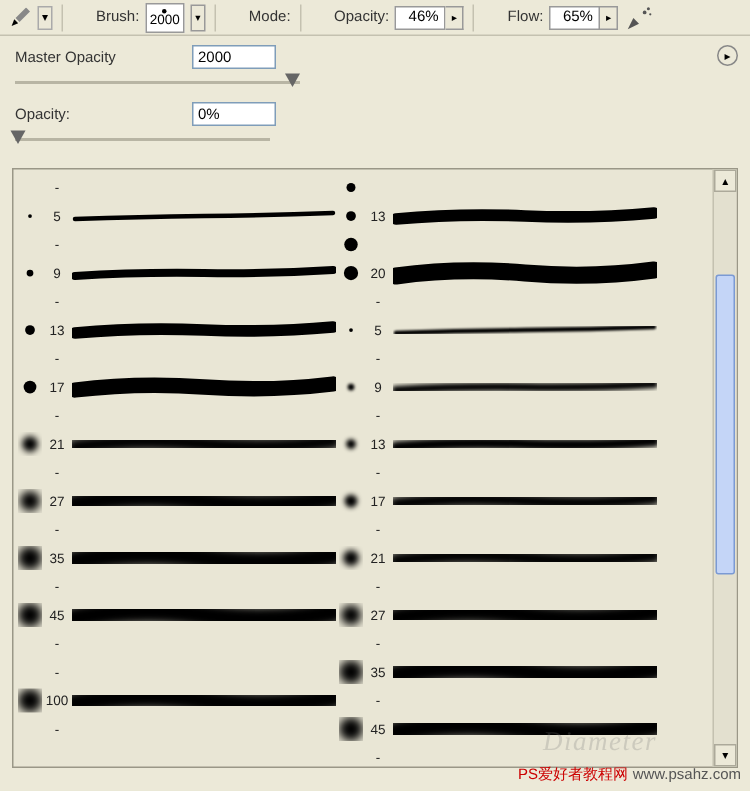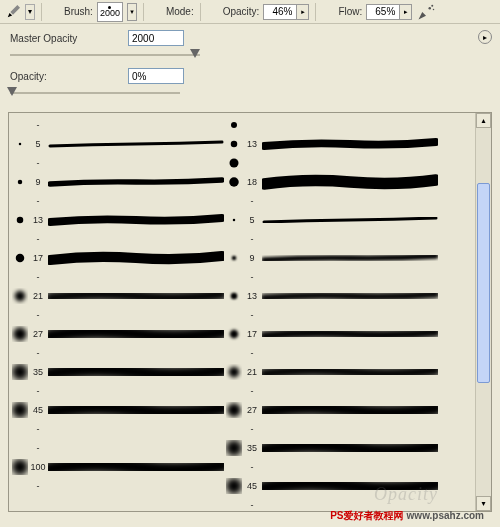--- a/index.html
+++ b/index.html
@@ -35,21 +35,21 @@
   .brush-row { display:flex; align-items:center; height:19px; position:relative; }
   .brush-row .preview-dot { width:18px; display:flex; align-items:center; justify-content:center; }
   .brush-row .size { width:18px; text-align:center; font-size:9px; color:#222; }
   .brush-row .stroke { flex:1; height:19px; display:flex; align-items:center; justify-content:center; overflow:hidden; }
   .scrollbar { width:16px; background:#e3e0cf; border-left:1px solid #c4c1b0; position:relative; }
   .scrollbar .btn { height:15px; background:#ece9d8; border:1px solid #aca99a; display:flex; align-items:center; justify-content:center; font-size:8px; cursor:pointer;}
   .scrollbar .track2 { position:absolute; top:15px; bottom:15px; left:0; right:0; }
   .scrollbar .thumb2 { position:absolute; left:1px; right:1px; background:#c4d5f7; border:1px solid #7b9ad4; border-radius:2px; }
 
   .watermark1 { position:absolute; right:62px; bottom:22px; color:rgba(120,120,120,0.25); font-size:18px; font-style:italic; font-family: 'Times New Roman', serif; letter-spacing:1px; pointer-events:none;}
-  .watermark2 { position:absolute; right:16px; bottom:4px; color:#555; font-size:11px; font-weight:bold; pointer-events:none;margin-left:44px;}
+  .watermark2 { position:absolute; right:6px; bottom:4px; color:#555; font-size:11px; font-weight:normal; pointer-events:none;margin-left:44px;}
   .watermark2 .red { color:#c00; }
 </style>
 </head>
 <body>
 
 <div class="toolbar">
   <span class="tool-icon">
     <svg viewBox="0 0 16 16">
         <path d="M2 14 L4 9 L7 12 Z" fill="#000"></path>
         <path d="M5 8 L13 0 L16 3 L8 11 Z" fill="#888"></path>
@@ -365,21 +365,21 @@
             </div>
       <div class="size"></div>
       <div class="stroke"></div>
     </div>
           <div class="brush-row">
       <div class="preview-dot">
               <svg width="16" height="16">
                 <circle cx="8" cy="8" r="4.75" fill="#000"></circle>
               </svg>
             </div>
-      <div class="size">18</div>
+      <div class="size">20</div>
       <div class="stroke">
               <svg width="176" height="19" viewBox="0 0 176 19">
     <defs>
                   <filter id="b191">
                     <feGaussianBlur stdDeviation="0"></feGaussianBlur>
                   </filter>
                 </defs>
     <path d="M2 12 Q 44 6.3, 88 10 T 174 8" stroke="#000" stroke-width="11.4" fill="none" stroke-linecap="round"></path>
   </svg>
             </div>
@@ -578,16 +578,16 @@
   </div>
   <div class="scrollbar">
     <div class="btn">▴</div>
     <div class="track2">
       <div class="thumb2" style="top:55px;height:200px"></div>
     </div>
     <div class="btn" style="position:absolute;bottom:0;left:0;right:0">▾</div>
   </div>
 </div>
 
-<div class="watermark1">Opacity</div>
+<div class="watermark1">Diameter</div>
 <div class="watermark2">
   <span class="red">PS爱好者教程网</span>&nbsp;<span>www.psahz.com</span>
 </div>
 
 </body></html>

